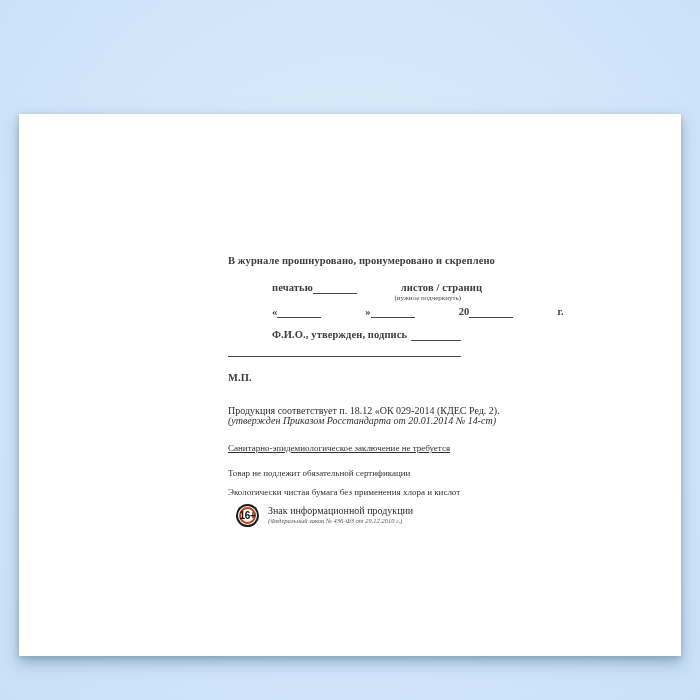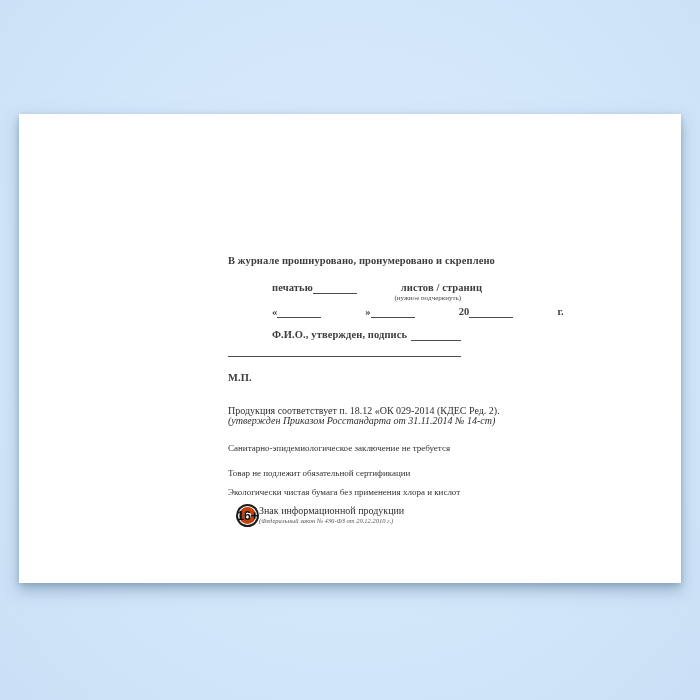--- a/index.html
+++ b/index.html
@@ -11,21 +11,21 @@
   }
   body {
     background: radial-gradient(ellipse at 50% 45%, #dcedfd 0%, #d3e7fa 55%, #c9e0f6 100%);
     font-family: "Liberation Serif", serif;
   }
   .sheet {
     position: absolute;
     left: 19px;
     top: 114px;
     width: 662px;
-    height: 469px;
+    height: 542px;
     background: #ffffff;
     box-shadow: 0 7px 14px rgba(96, 125, 155, 0.50), 0 2px 5px rgba(96, 125, 155, 0.35);
   }
   .content {
     position: absolute;
     left: 209px;
     top: 141px;
     width: 233px;
     height: 285px;
     color: #333;
@@ -98,32 +98,33 @@
     border-radius: 50%;
     display: flex;
     align-items: center;
     justify-content: center;
     background: #fff;
   }
   .badge-inner {
     width: 17px;
     height: 17px;
     box-sizing: border-box;
-    border: 5px solid #c2410c;
+    border: 2px solid #c2410c;
     border-radius: 50%;
     display: flex;
     align-items: center;
     justify-content: center;
     font-family: "Liberation Sans", sans-serif;
-    font-size: 13px;
+    font-size: 10px;
     font-weight: bold;
     letter-spacing: -0.3px;
     color: #111;
   }
   .info-texts {
+    margin-left: 9px;
     padding-top: 1px;
   }
   .info-title {
     font-size: 10px;
     color: #2e2e2e;
     line-height: 12px;
     white-space: nowrap;
   }
   .info-law {
     font-size: 6.5px;
@@ -163,24 +164,24 @@
       <span>Ф.И.О., утвержден, подпись</span>
       <span class="ln grow" style="margin-left:4px;"></span>
     </div>
 
     <div class="row full-line" style="top:101px;"></div>
 
     <div class="row top-text mp" style="top:117px;">М.П.</div>
 
     <div class="row para" style="top:151px;">
       <div>Продукция соответствует п. 18.12 «ОК 029-2014 (КДЕС Ред. 2).</div>
-      <div class="ital">(утвержден Приказом Росстандарта от 31.11.2014 № 14-ст)</div>
+      <div class="ital">(утвержден Приказом Росстандарта от 20.01.2014 № 14-ст)</div>
     </div>
 
-    <div class="row small-text" style="top:188px;">Санитарно-эпидемиологическое заключение не требуется</div>
+    <div class="row small-text" style="top:188px;text-decoration:underline;">Санитарно-эпидемиологическое заключение не требуется</div>
 
     <div class="row small-text" style="top:213px;">Товар не подлежит обязательной сертификации</div>
 
     <div class="row small-text" style="top:232px;">Экологически чистая бумага без применения хлора и кислот</div>
 
     <div class="row info-row" style="top:249px;">
       <div class="badge-outer">
         <div class="badge-inner">16+</div>
       </div>
       <div class="info-texts">

